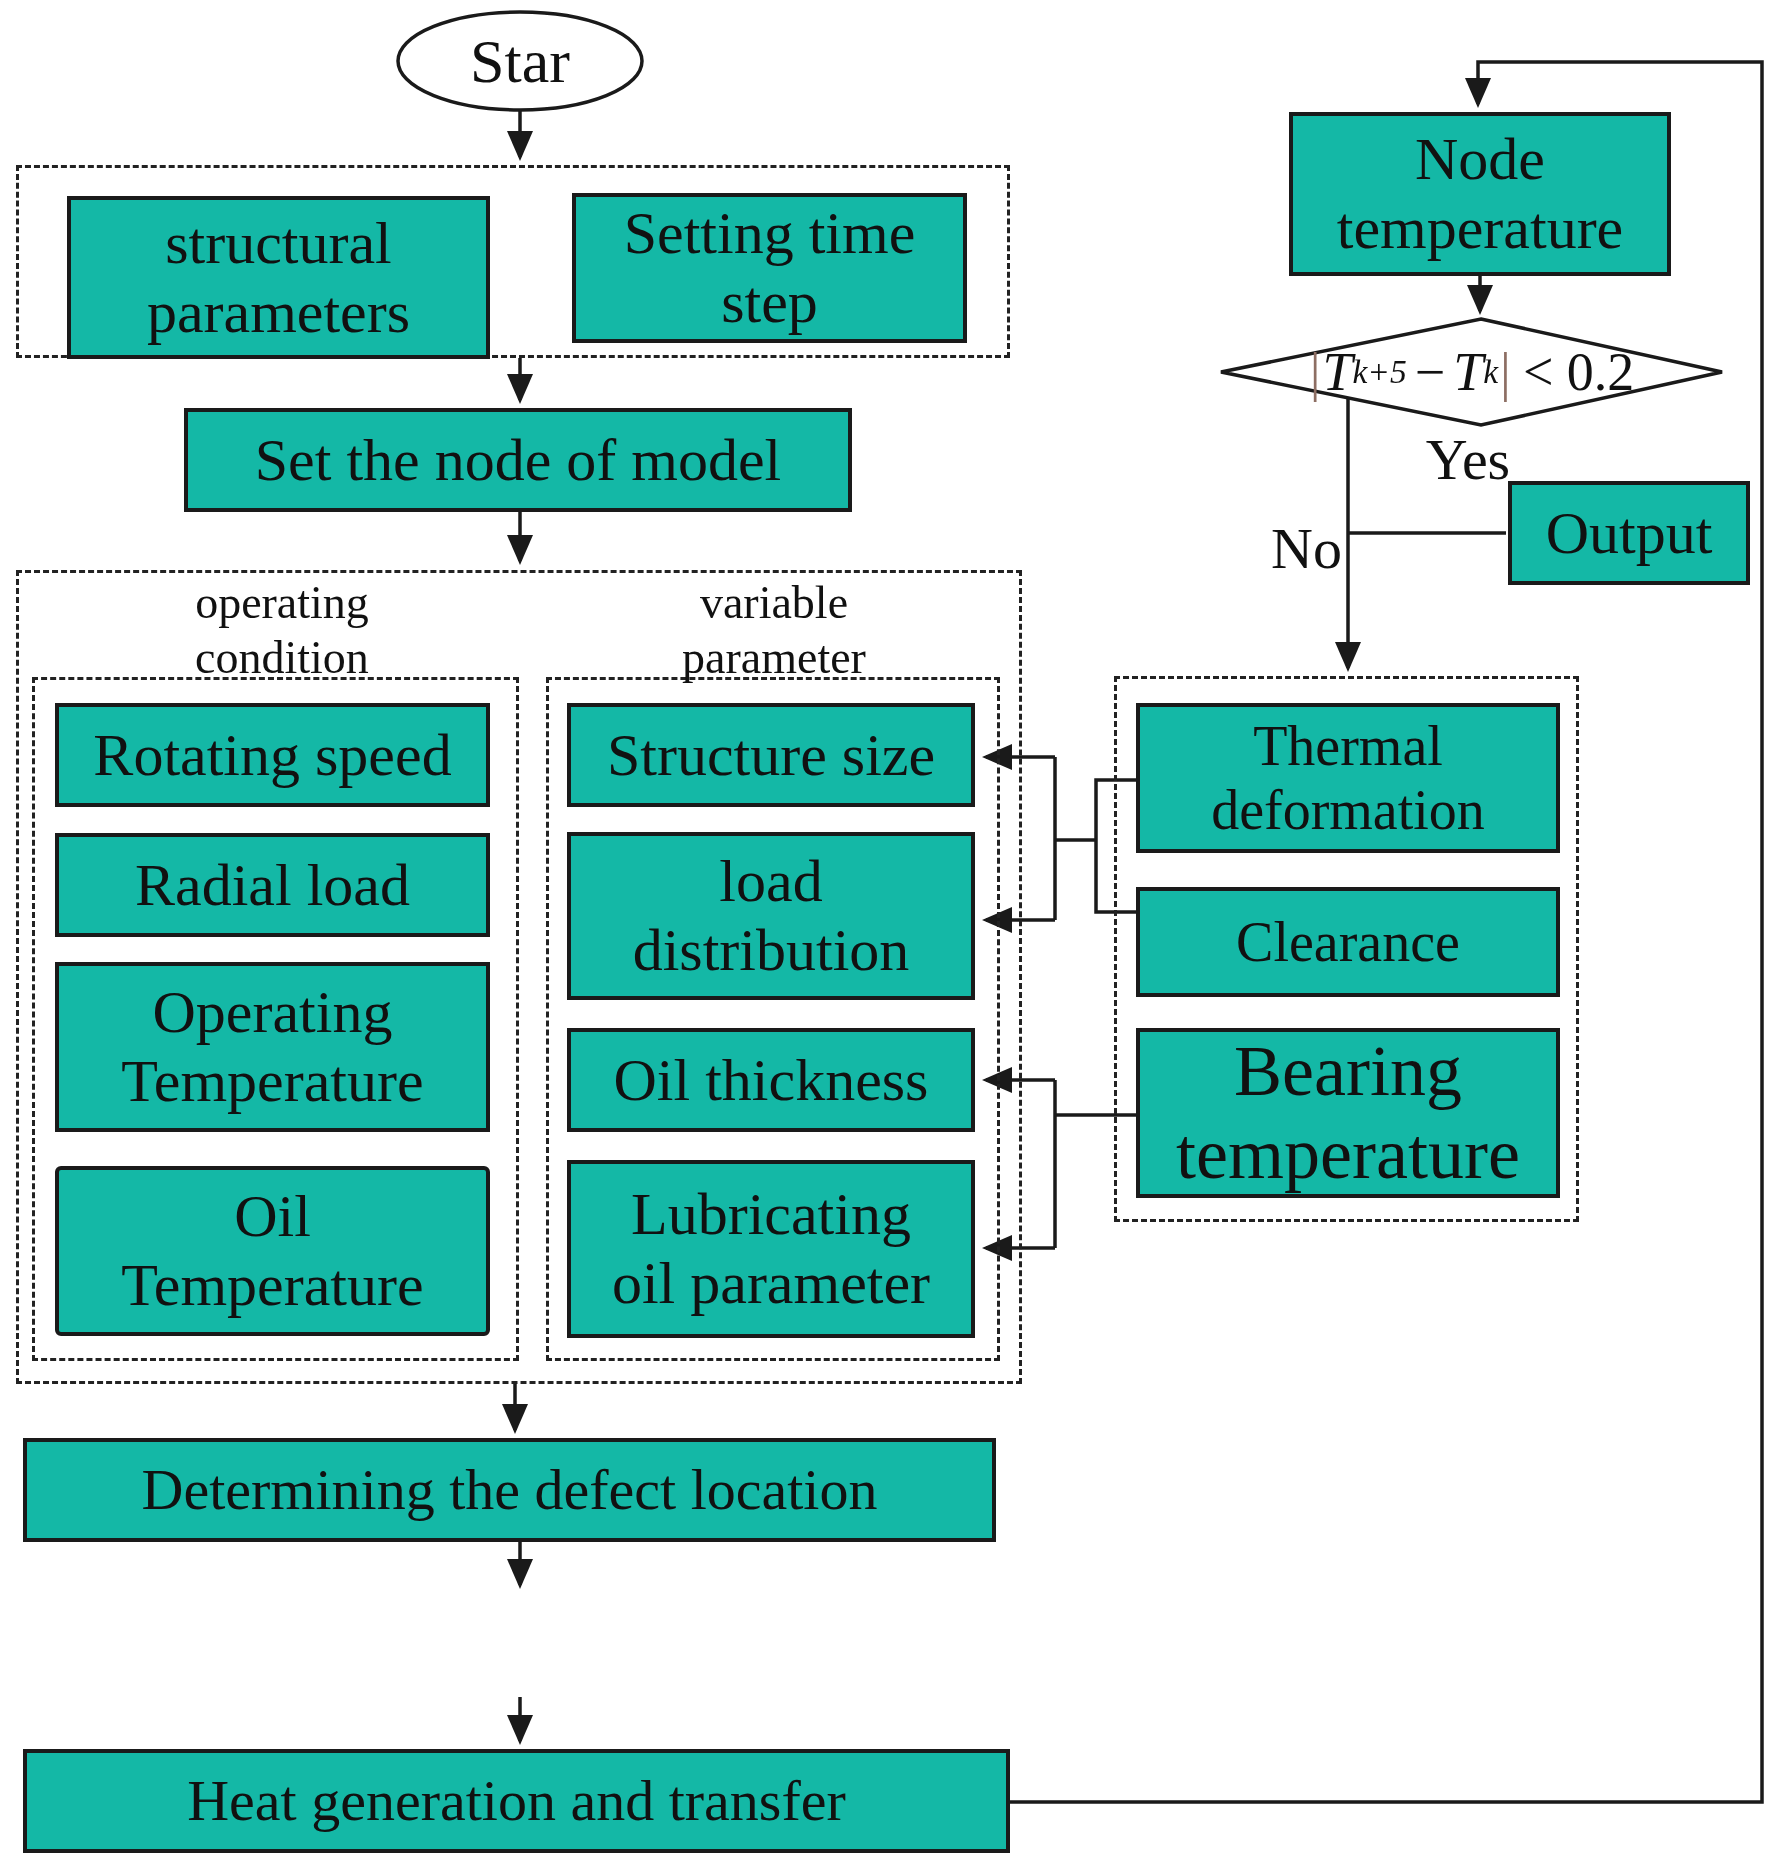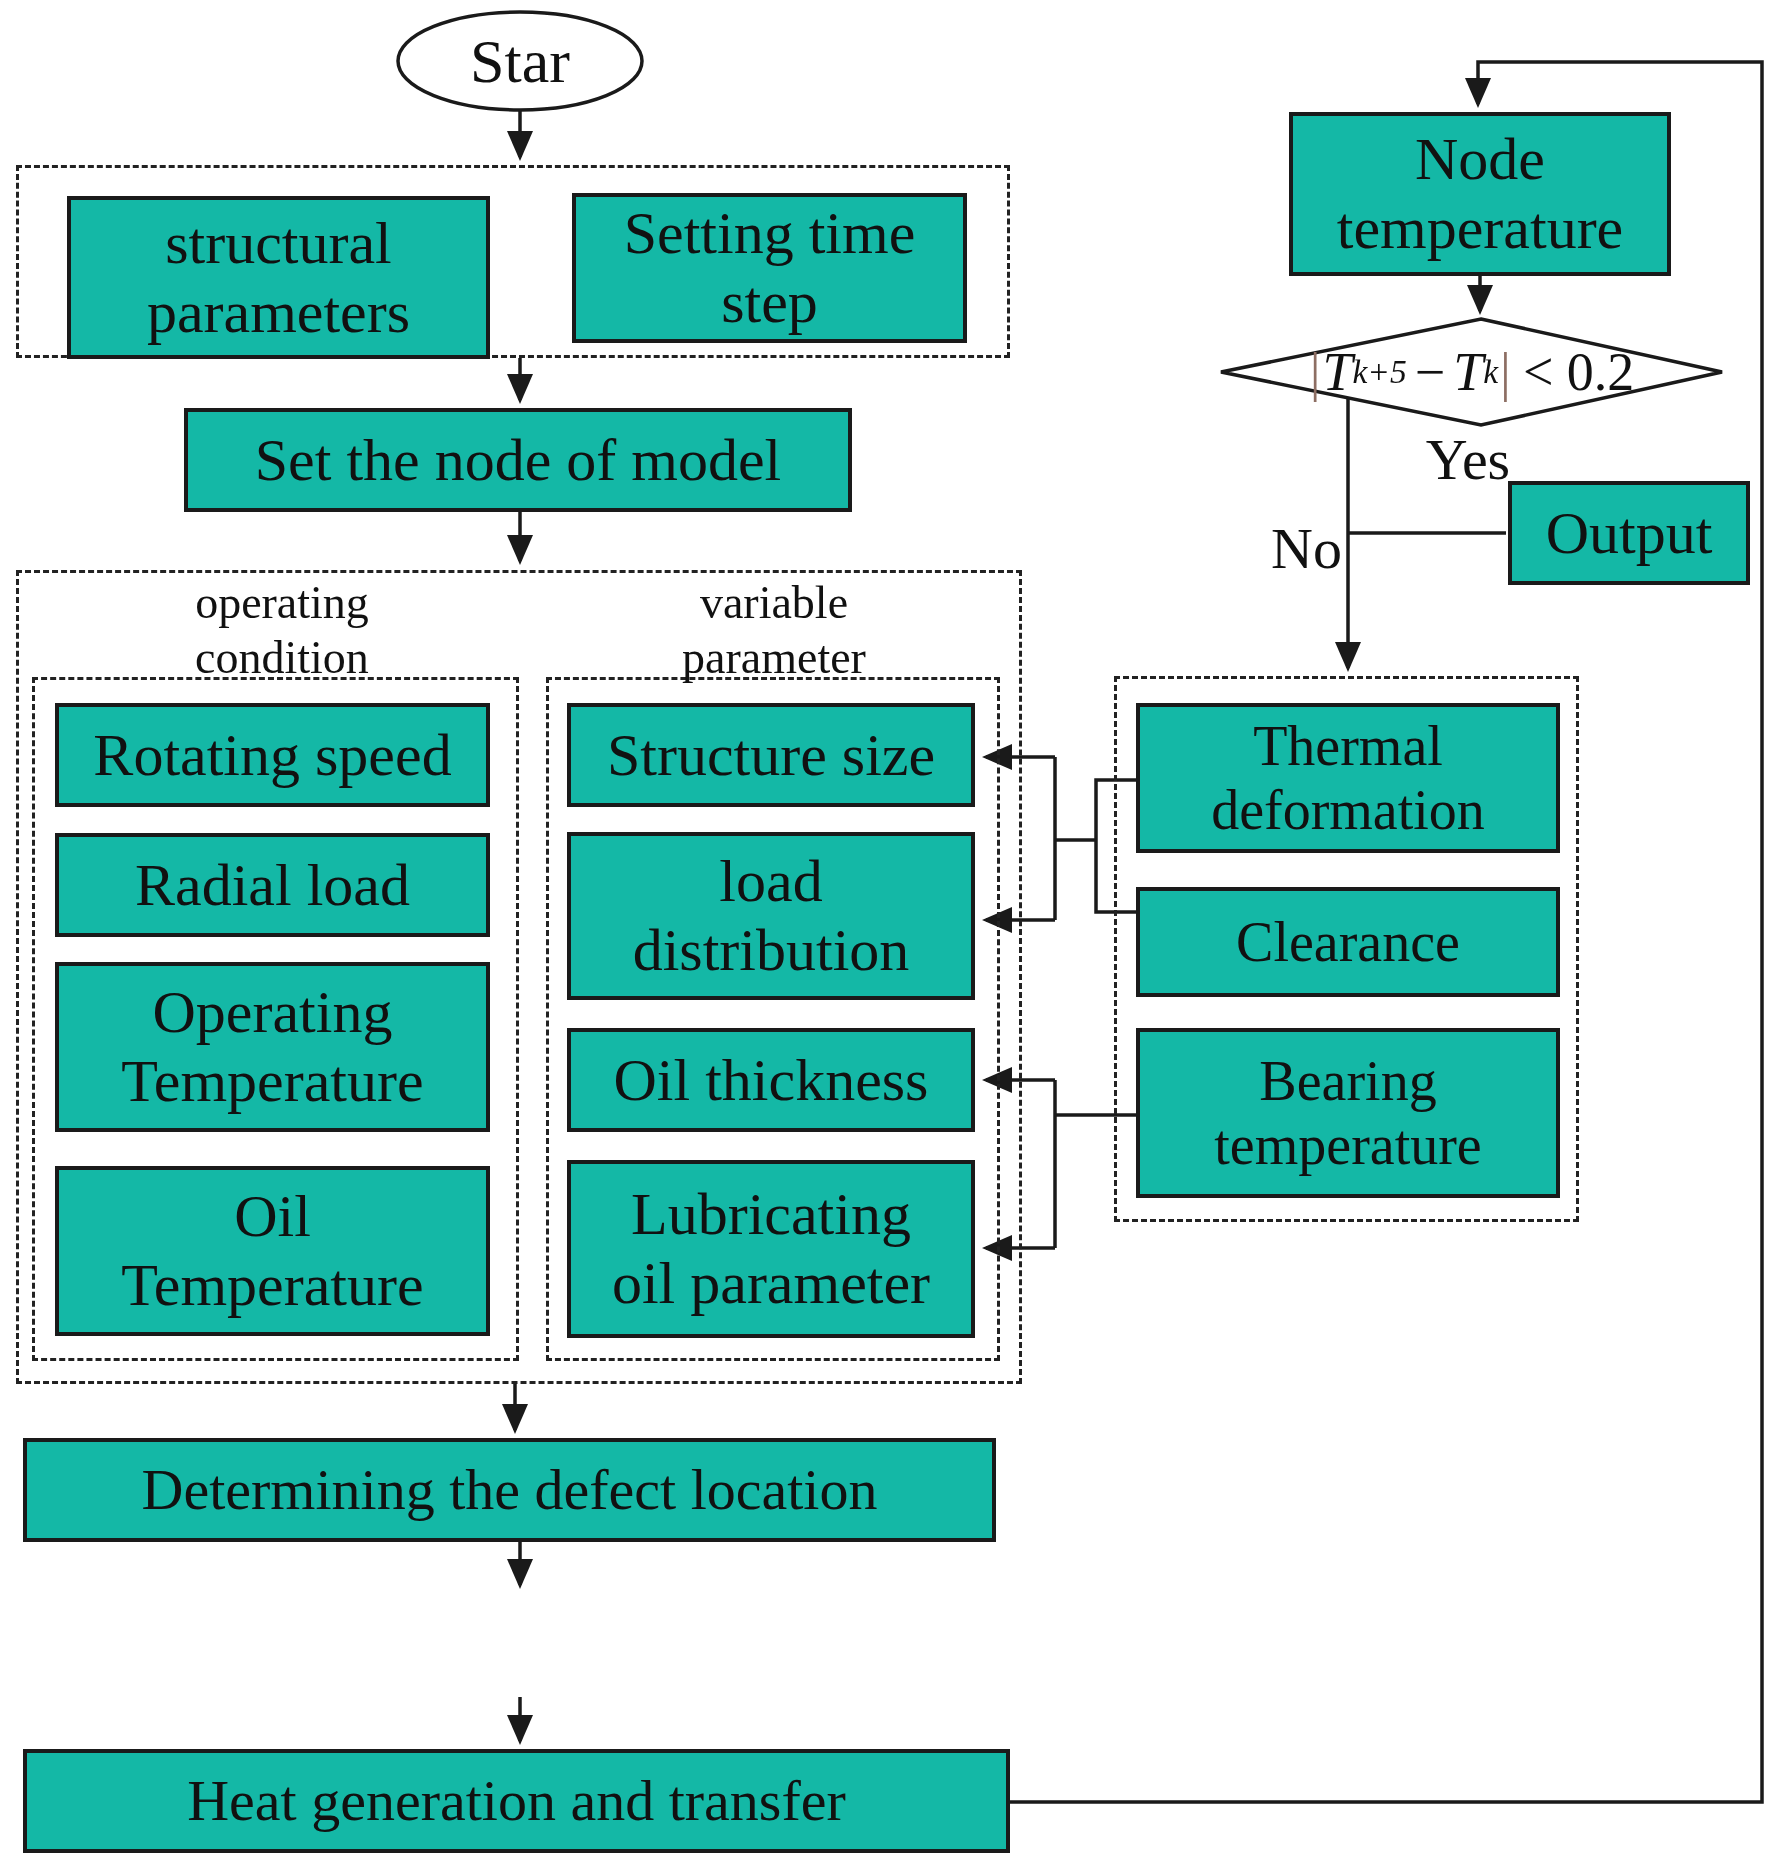--- a/index.html
+++ b/index.html
@@ -13,33 +13,33 @@
   .dashed{position:absolute;box-sizing:border-box;border:3px dashed #222;background:transparent;}
   .txt{position:absolute;display:flex;align-items:center;justify-content:center;
        text-align:center;white-space:pre-line;}
   
   #bx-structural{left:67px;top:177px;width:423px;height:163px;margin-top:19px;}
   #bx-timestep{left:572px;top:193px;width:395px;height:150px;}
   #bx-setnode{left:184px;top:408px;width:668px;height:104px;}
   #bx-rotating{left:55px;top:703px;width:435px;height:104px;}
   #bx-radial{left:55px;top:833px;width:435px;height:104px;}
   #bx-optemp{left:55px;top:962px;width:435px;height:170px;}
-  #bx-oiltemp{left:55px;top:1166px;width:435px;height:170px;}
+  #bx-oiltemp{left:55px;top:1166px;width:435px;height:170px;border-radius:6px;}
   #bx-structsize{left:567px;top:703px;width:408px;height:104px;}
   #bx-loaddist{left:567px;top:832px;width:408px;height:168px;}
   #bx-oilthick{left:567px;top:1028px;width:408px;height:104px;}
   #bx-lubparam{left:567px;top:1160px;width:408px;height:178px;}
   #bx-defect{left:23px;top:1438px;width:973px;height:104px;font-size:58px;}
   #bx-motion{left:23px;top:1593px;width:987px;height:104px;font-size:58px;}
   #bx-heat{left:23px;top:1749px;width:987px;height:104px;font-size:58px;}
   #bx-nodetemp{left:1289px;top:112px;width:382px;height:164px;}
   #bx-output{left:1508px;top:481px;width:242px;height:104px;}
   #bx-thermal{left:1136px;top:703px;width:424px;height:150px;font-size:56px;}
   #bx-clearance{left:1136px;top:887px;width:424px;height:110px;font-size:56px;}
-  #bx-bearing{left:1136px;top:1028px;width:424px;height:170px;font-size:56px;}
+  #bx-bearing{left:1136px;top:1028px;width:424px;height:170px;font-size:72px;}
   
   #dash-top{left:16px;top:165px;width:994px;height:193px;}
   #dash-outer{left:16px;top:570px;width:1006px;height:814px;}
   #dash-left{left:32px;top:677px;width:487px;height:684px;}
   #dash-mid{left:546px;top:677px;width:454px;height:684px;}
   #dash-right{left:1114px;top:676px;width:465px;height:546px;}
   
   #t-star{left:398px;top:24px;width:244px;height:74px;font-size:62px;}
   #lbl-opcond{left:150px;top:574px;width:264px;height:112px;font-size:46px;line-height:1.2;}
   #lbl-varparam{left:642px;top:574px;width:264px;height:112px;font-size:46px;line-height:1.2;}

